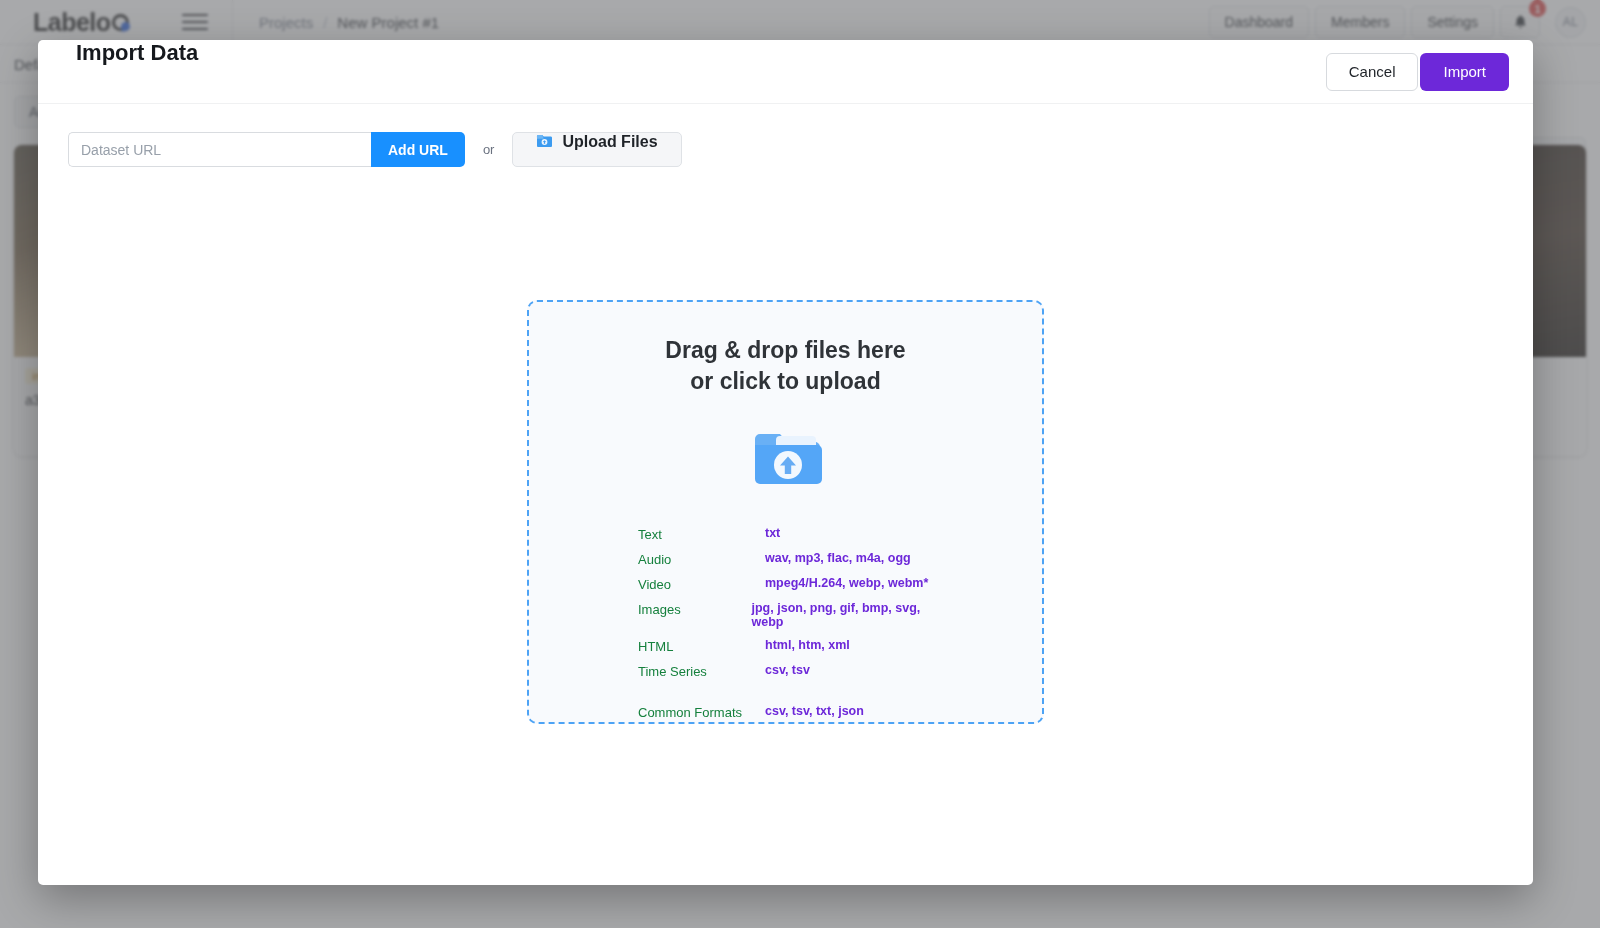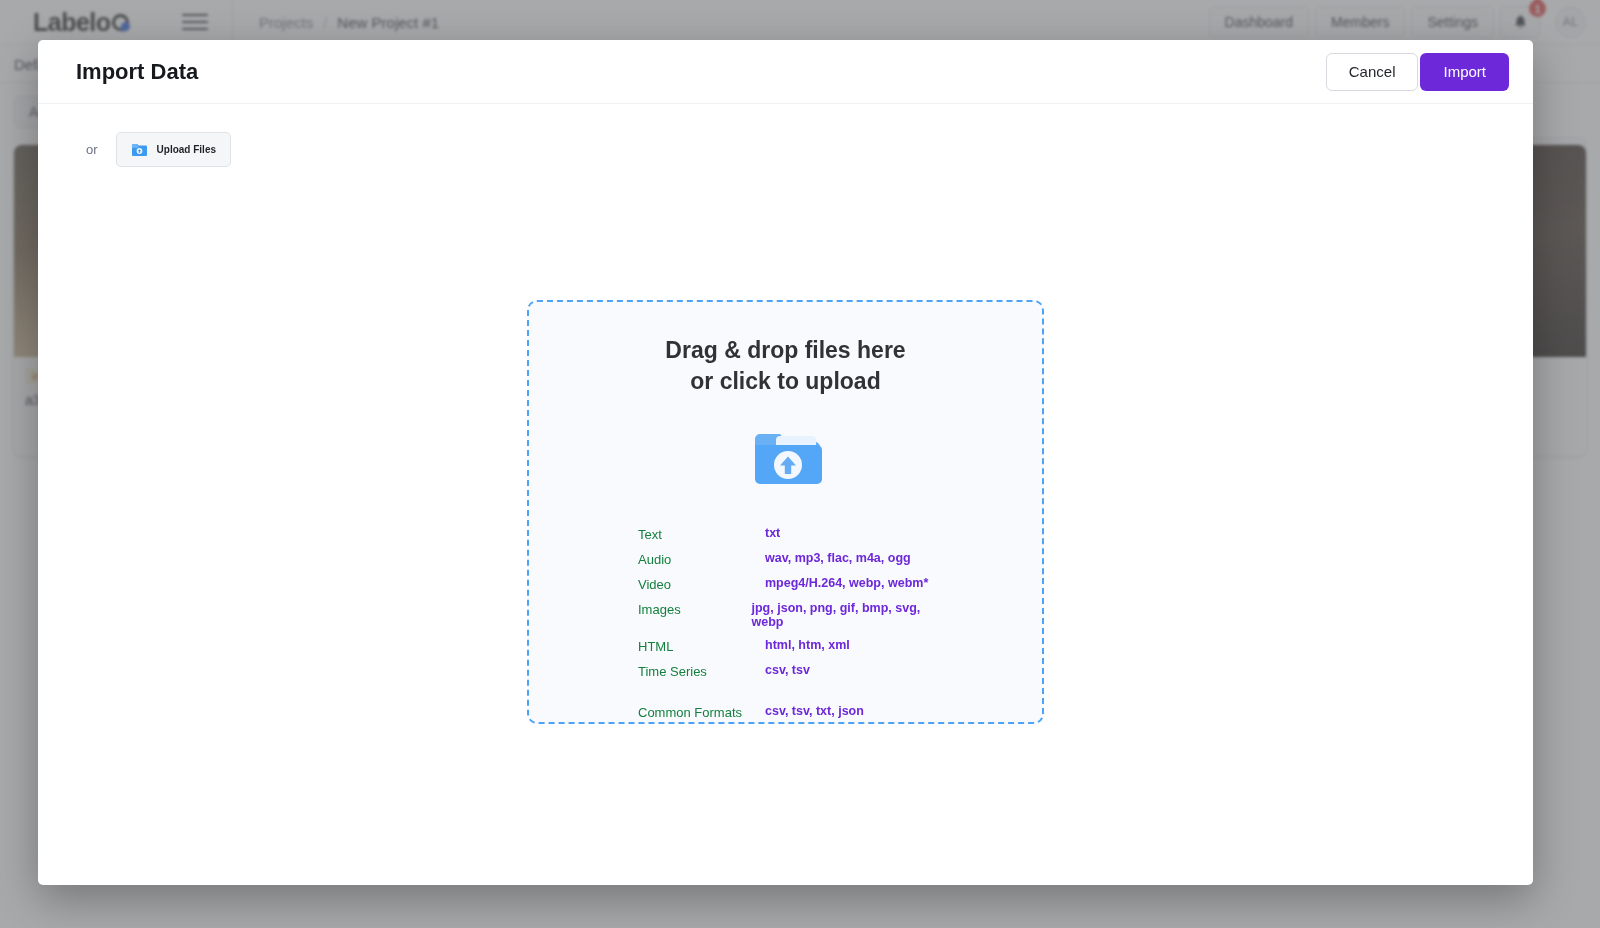--- a/index.html
+++ b/index.html
@@ -152,21 +152,21 @@
   #modal {
     position: absolute; left: 38px; top: 40px;
     width: 1495px; height: 845px;
     background: #ffffff; border-radius: 5px;
     box-shadow: 0 14px 44px rgba(0,0,0,.30);
     overflow: hidden;
   }
   .modal-header {
     position: relative; height: 64px;
     border-bottom: 1px solid #f0f1f2;
-    display: flex; align-items: center;
+    display: flex; 
     padding: 0 24px 0 38px;
   }
   .modal-title {
     font-size: 22px; font-weight: 600; color: #16191d;
   }
   .header-actions { margin-left: auto; display: flex; align-items: center; gap: 2px; }
   .btn-cancel {
     border: 1px solid #d7dade; background: #fff; color: #1f2328;
     border-radius: 6px; height: 38px; padding: 0 22px; font-size: 15px;
     cursor: pointer; font-family: "Liberation Sans", sans-serif;
@@ -192,23 +192,23 @@
   }
   .url-input::placeholder { color: #98a0aa; }
   .btn-add-url {
     height: 35px; border: none; background: #1890ff; color: #fff;
     border-radius: 0 5px 5px 0; padding: 0 17px;
     font-size: 14px; font-weight: 700; cursor: pointer;
     font-family: "Liberation Sans", sans-serif;
   }
   .or-text { margin: 0 18px; font-size: 13px; color: #6b7280; }
   .btn-upload {
-    height: 35px; display: flex; align-items: center; gap: 9px;
+    height: 35px; display: flex; gap: 9px;
     border: 1px solid #dfe2e6; background: #f5f6f8; color: #1f2328;
-    border-radius: 5px; padding: 0 14px; font-size: 10px; cursor: pointer;
+    border-radius: 5px; padding: 0 23px; font-size: 16px; cursor: pointer;
     font-family: "Liberation Sans", sans-serif; font-weight: 600;
   }
 
   
   #dropzone {
     position: absolute; left: 489px; top: 196px;
     width: 517px; height: 424px;
     border: 2px dashed #4da3f5; border-radius: 10px;
     background: #f8fafd;
     display: flex; flex-direction: column; align-items: center;
@@ -308,20 +308,24 @@
     <div class="modal-title">Import Data</div>
     <div class="header-actions">
       <button class="btn-cancel">Cancel</button>
       <button class="btn-import">Import</button>
     </div>
   </div>
 
   <div class="modal-body">
 
     <div class="url-row">
+      <div class="url-input-group">
+        <input class="url-input" type="text" placeholder="Dataset URL" style="">
+        <button class="btn-add-url">Add URL</button>
+      </div>
       <span class="or-text">or</span>
       <button class="btn-upload">
         <svg width="17" height="16" viewBox="0 0 18 17">
           <path d="M1 3.4c0-.8.6-1.4 1.4-1.4h4.2l1.6 1.8h7.4c.8 0 1.4.6 1.4 1.4v8.4c0 .8-.6 1.4-1.4 1.4H2.4c-.8 0-1.4-.6-1.4-1.4z" fill="#3c9bf0"></path>
           <path d="M6.6 2H2.4C1.6 2 1 2.6 1 3.4V6h7.2L6.6 2z" fill="#6cb6f5"></path>
           <circle cx="9" cy="9.6" r="3.1" fill="#eaf4fe"></circle>
           <path d="M9 7.7l1.7 1.9H9.7v1.9H8.3V9.6H7.3z" fill="#3c9bf0"></path>
         </svg>
         <span>Upload Files</span>
       </button>

